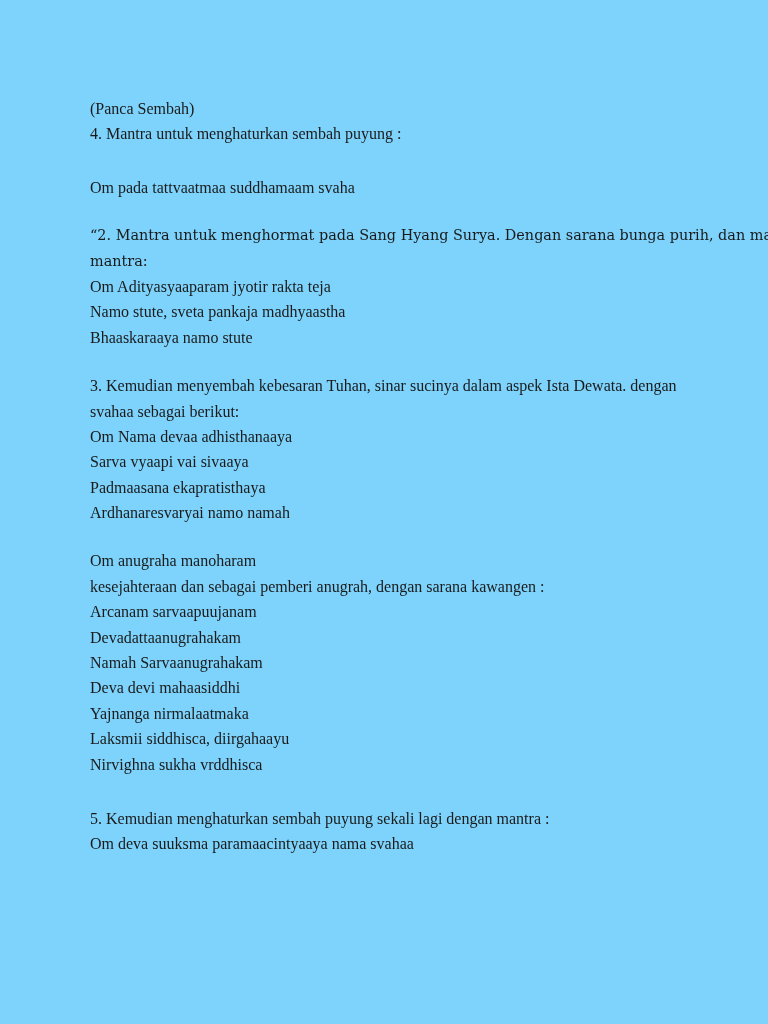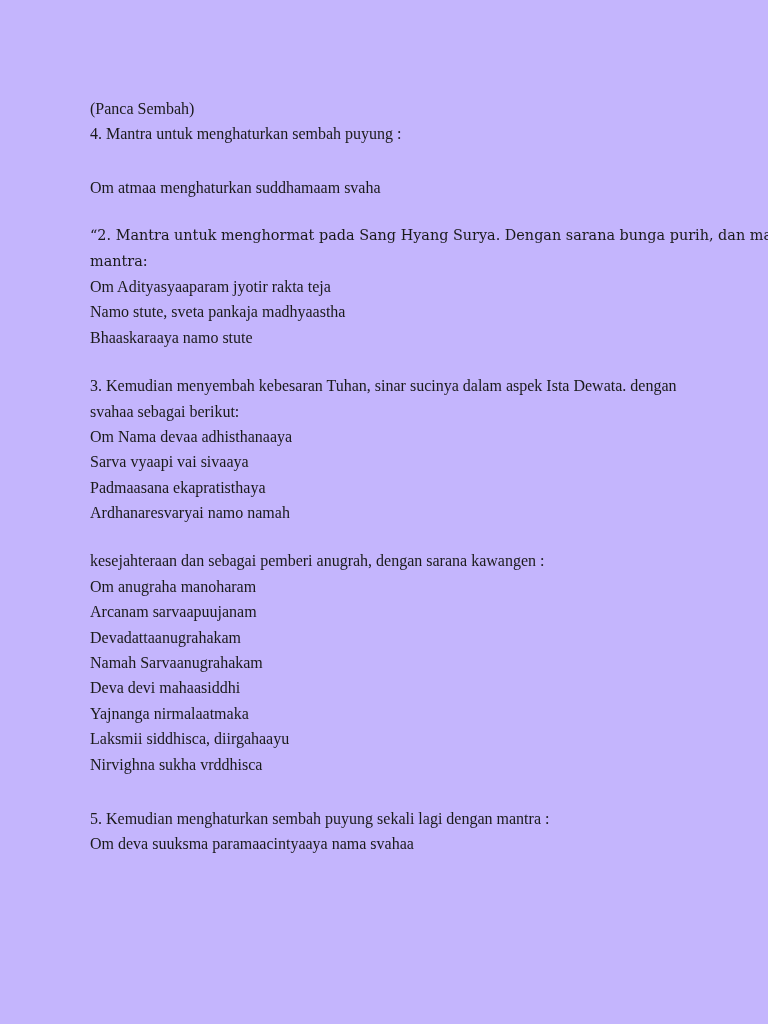--- a/index.html
+++ b/index.html
@@ -9,21 +9,21 @@
   body {
     width: 768px;
     height: 1024px;
     background: #ffffff;
     overflow: hidden;
   }
   .page {
     box-sizing: border-box;
     width: 768px;
     height: 1024px;
-    background: #c4b5fd;
+    background: #7dd3fc;
     padding: 96px 86px 0 90px;
     color: #000000;
     font-family: "Liberation Serif", serif;
   }
   .para {
     margin: 0;
     padding: 0;
   }
   .line {
     font-size: 16px;
@@ -48,40 +48,40 @@
 </head>
 <body>
 
 <div class="page">
   <div id="document-content">
       <div class="para">
         <div class="line">(Panca Sembah)</div>
         <div class="line">4. Mantra untuk menghaturkan sembah puyung :</div>
       </div>
       <div class="para">
-        <div class="line">Om atmaa menghaturkan suddhamaam svaha</div>
+        <div class="line">Om pada tattvaatmaa suddhamaam svaha</div>
       </div>
       <div class="para">
         <div class="line">“2. Mantra untuk menghormat pada Sang Hyang Surya. Dengan sarana bunga purih, dan mantra</div>
         <div class="line">mantra:</div>
         <div class="line">Om Adityasyaaparam jyotir rakta teja</div>
         <div class="line">Namo stute, sveta pankaja madhyaastha</div>
         <div class="line">Bhaaskaraaya namo stute</div>
       </div>
       <div class="para">
         <div class="line">3. Kemudian menyembah kebesaran Tuhan, sinar sucinya dalam aspek Ista Dewata. dengan</div>
         <div class="line">svahaa sebagai berikut:</div>
         <div class="line">Om Nama devaa adhisthanaaya</div>
         <div class="line">Sarva vyaapi vai sivaaya</div>
         <div class="line">Padmaasana ekapratisthaya</div>
         <div class="line">Ardhanaresvaryai namo namah</div>
       </div>
       <div class="para">
+        <div class="line">Om anugraha manoharam</div>
         <div class="line">kesejahteraan dan sebagai pemberi anugrah, dengan sarana kawangen :</div>
-        <div class="line">Om anugraha manoharam</div>
         <div class="line">Arcanam sarvaapuujanam</div>
         <div class="line">Devadattaanugrahakam</div>
         <div class="line">Namah Sarvaanugrahakam</div>
         <div class="line">Deva devi mahaasiddhi</div>
         <div class="line">Yajnanga nirmalaatmaka</div>
         <div class="line">Laksmii siddhisca, diirgahaayu</div>
         <div class="line">Nirvighna sukha vrddhisca</div>
       </div>
       <div class="para">
         <div class="line">5. Kemudian menghaturkan sembah puyung sekali lagi dengan mantra :</div>

